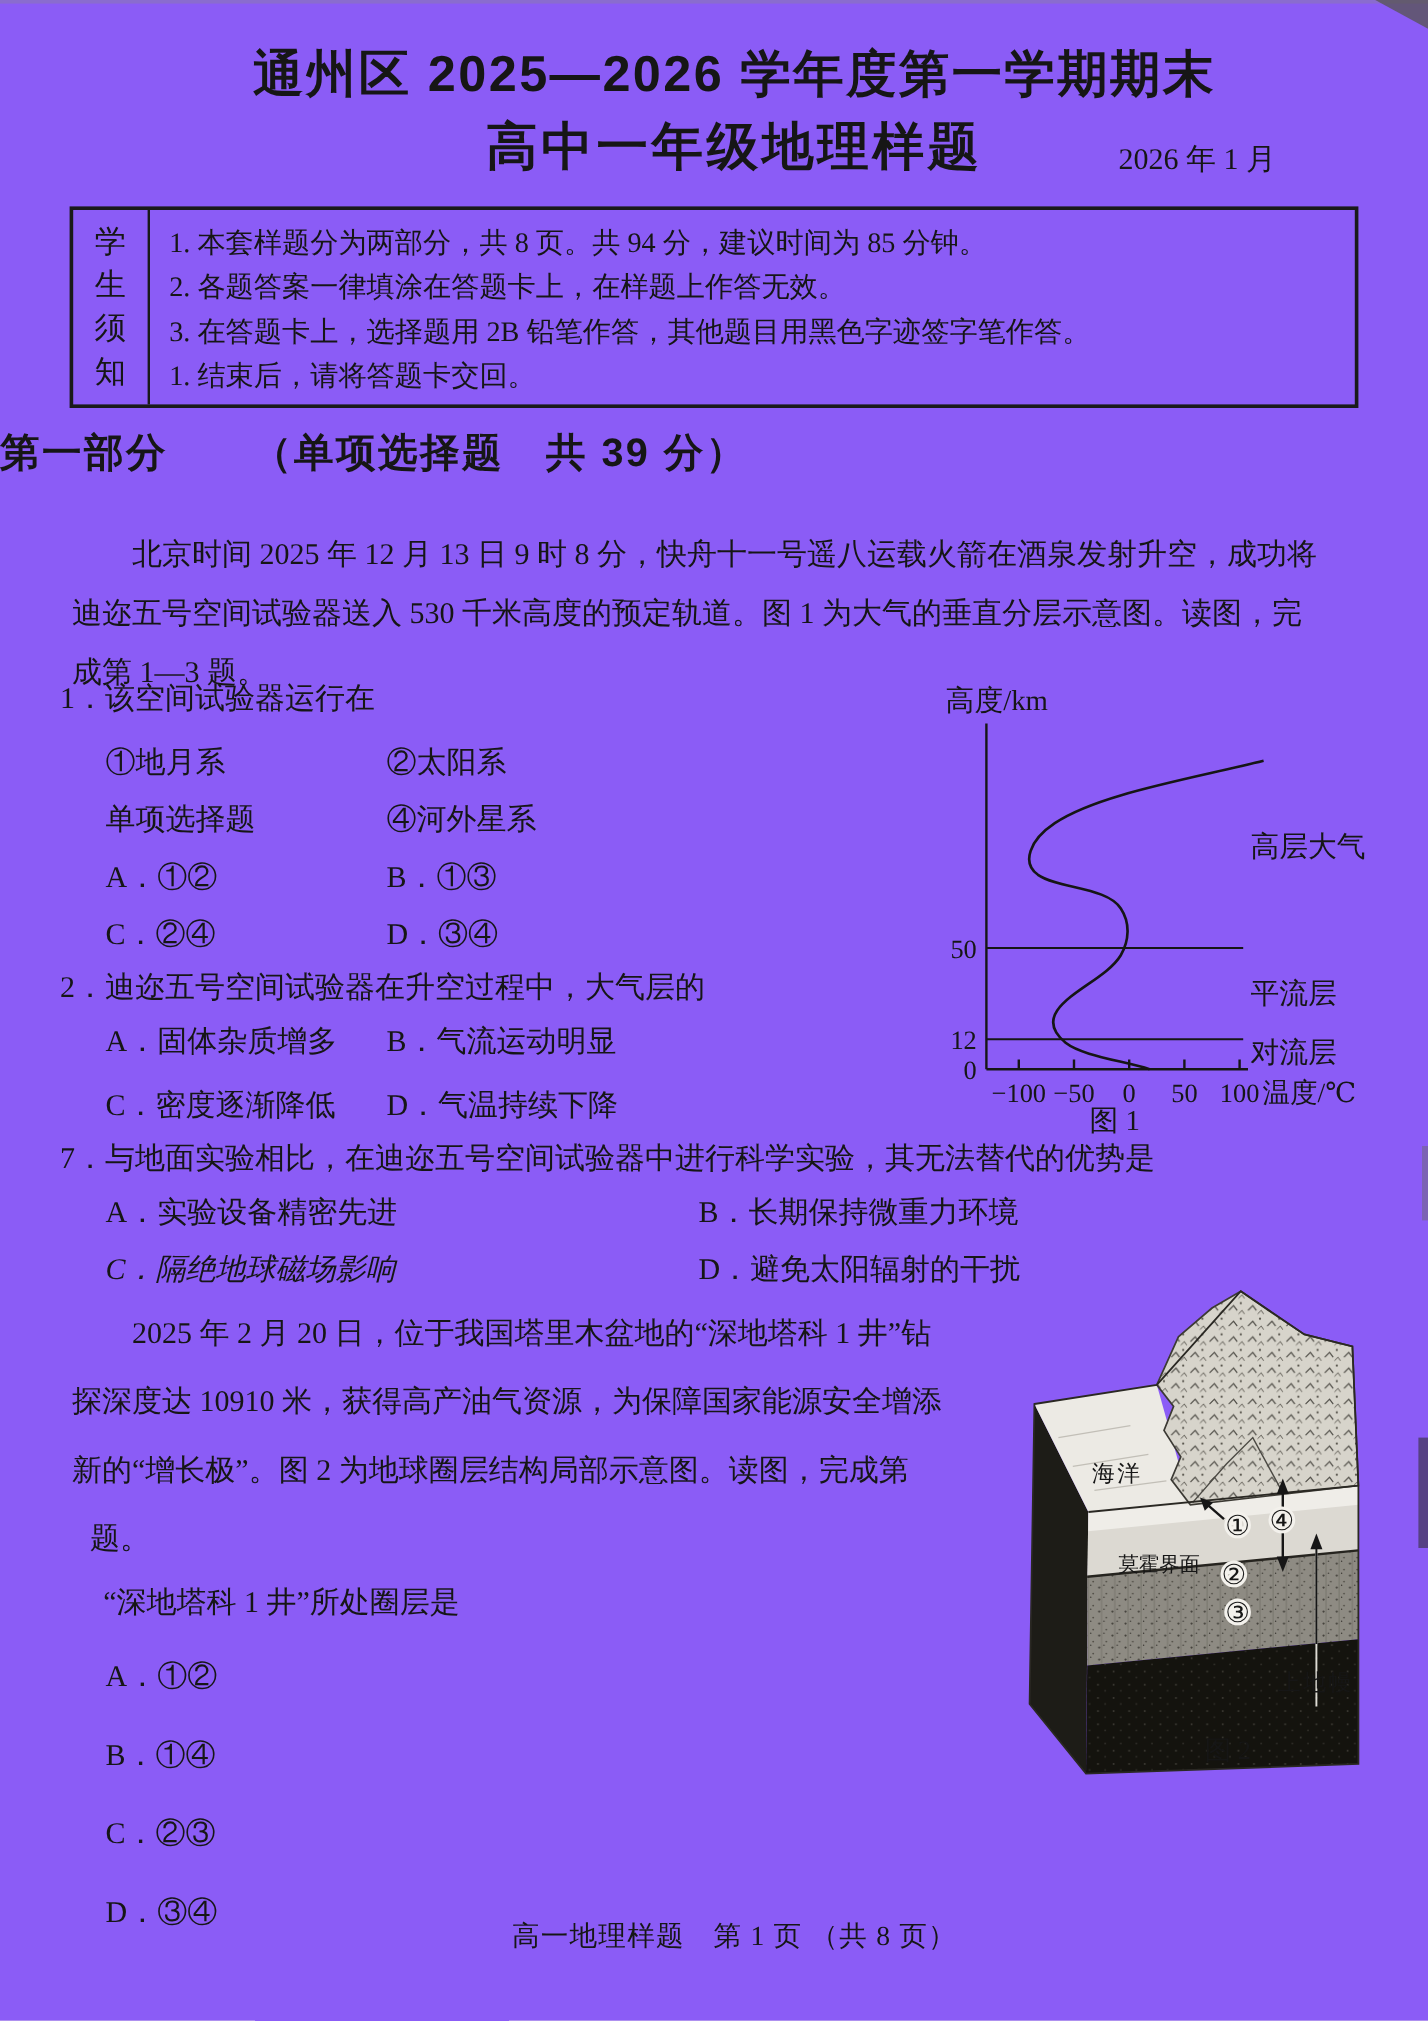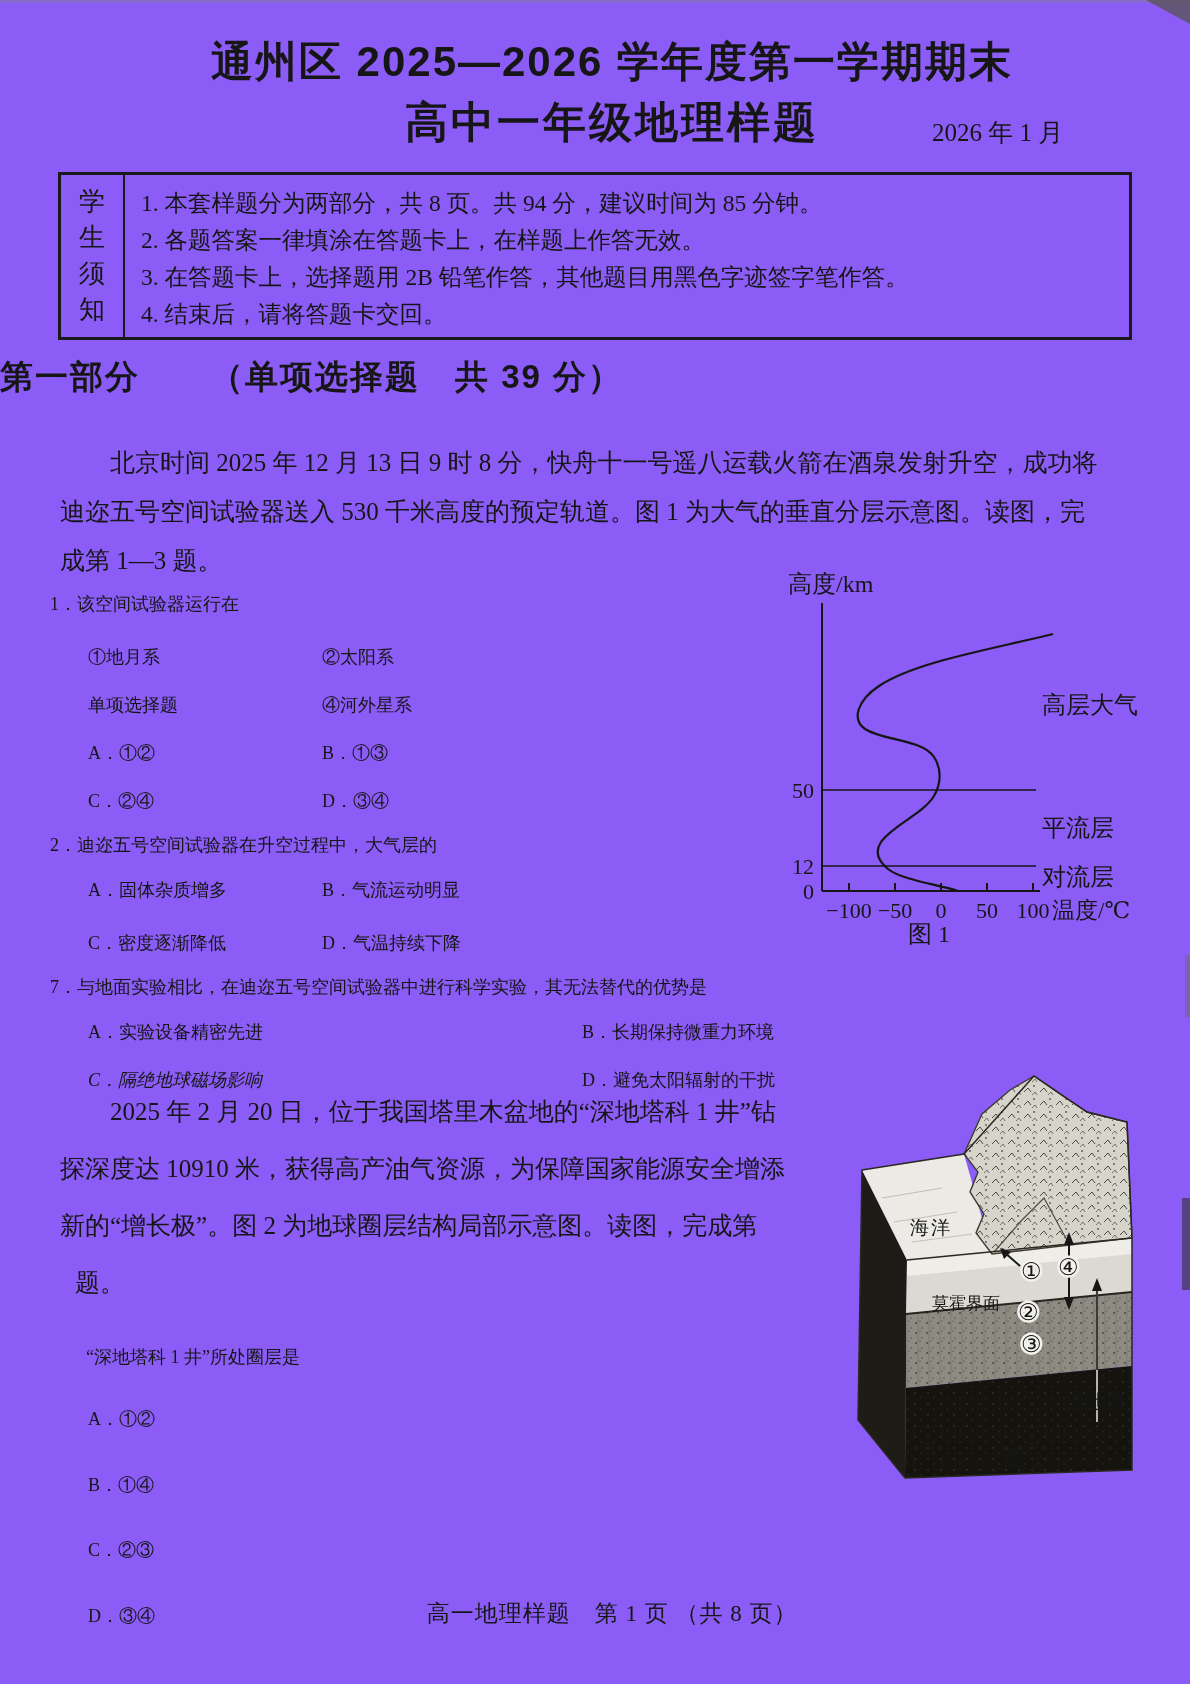--- a/index.html
+++ b/index.html
@@ -14,21 +14,21 @@
   .t1{top:34px;left:0;width:100%;text-align:center;font-size:42px;letter-spacing:2px;}
   .t2{top:94px;left:0;width:100%;text-align:center;font-size:43px;letter-spacing:3px;}
   .date{top:116px;left:932px;font-size:25px;}
   .notice{top:172px;left:58px;width:1068px;height:162px;border:3px solid #1a1a1a;display:flex;}
   .notice-side{width:62px;border-right:2px solid #1a1a1a;display:flex;flex-direction:column;
     justify-content:center;align-items:center;font-size:26px;line-height:36px;}
   .notice-items{flex:1;padding:10px 16px 6px 16px;font-size:23.5px;line-height:37px;}
   .sec{top:355px;left:0;width:100%;font-size:33px;letter-spacing:2px;}
   .par{left:60px;width:1078px;font-size:25px;line-height:49px;}
   .ind{text-indent:2em;}
-  .txt{font-size:18px;white-space:nowrap;margin-top:27px;}
+  .txt{font-size:25px;white-space:nowrap;}
   .foot{top:1598px;left:0;width:100%;text-align:center;font-size:23px;letter-spacing:1px;}
   svg text{font-family:"Liberation Serif","DejaVu Serif",serif;fill:#161616;}
   .halo{paint-order:stroke;stroke:#f3f1ec;stroke-width:5px;}
   .artifact{pointer-events:none;}
 </style>
 </head>
 <body>
 
 <div class="page">
 
@@ -45,21 +45,21 @@
     <div class="notice-side">
       <div>学</div>
       <div>生</div>
       <div>须</div>
       <div>知</div>
     </div>
     <div class="notice-items">
       <div>1. 本套样题分为两部分，共 8 页。共 94 分，建议时间为 85 分钟。</div>
       <div>2. 各题答案一律填涂在答题卡上，在样题上作答无效。</div>
       <div>3. 在答题卡上，选择题用 2B 铅笔作答，其他题目用黑色字迹签字笔作答。</div>
-      <div>4. 结束后，请将答题卡交回。</div>
+      <div>1. 结束后，请将答题卡交回。</div>
     </div>
   </div>
 
   <div class="abs hd sec">第一部分　　（单项选择题　共 39 分）</div>
 
   <div class="abs par" style="top:438px;">
     <div class="ind">北京时间 2025 年 12 月 13 日 9 时 8 分，快舟十一号遥八运载火箭在酒泉发射升空，成功将</div>
     <div>迪迩五号空间试验器送入 530 千米高度的预定轨道。图 1 为大气的垂直分层示意图。读图，完</div>
     <div>成第 1—3 题。</div>
   </div>

